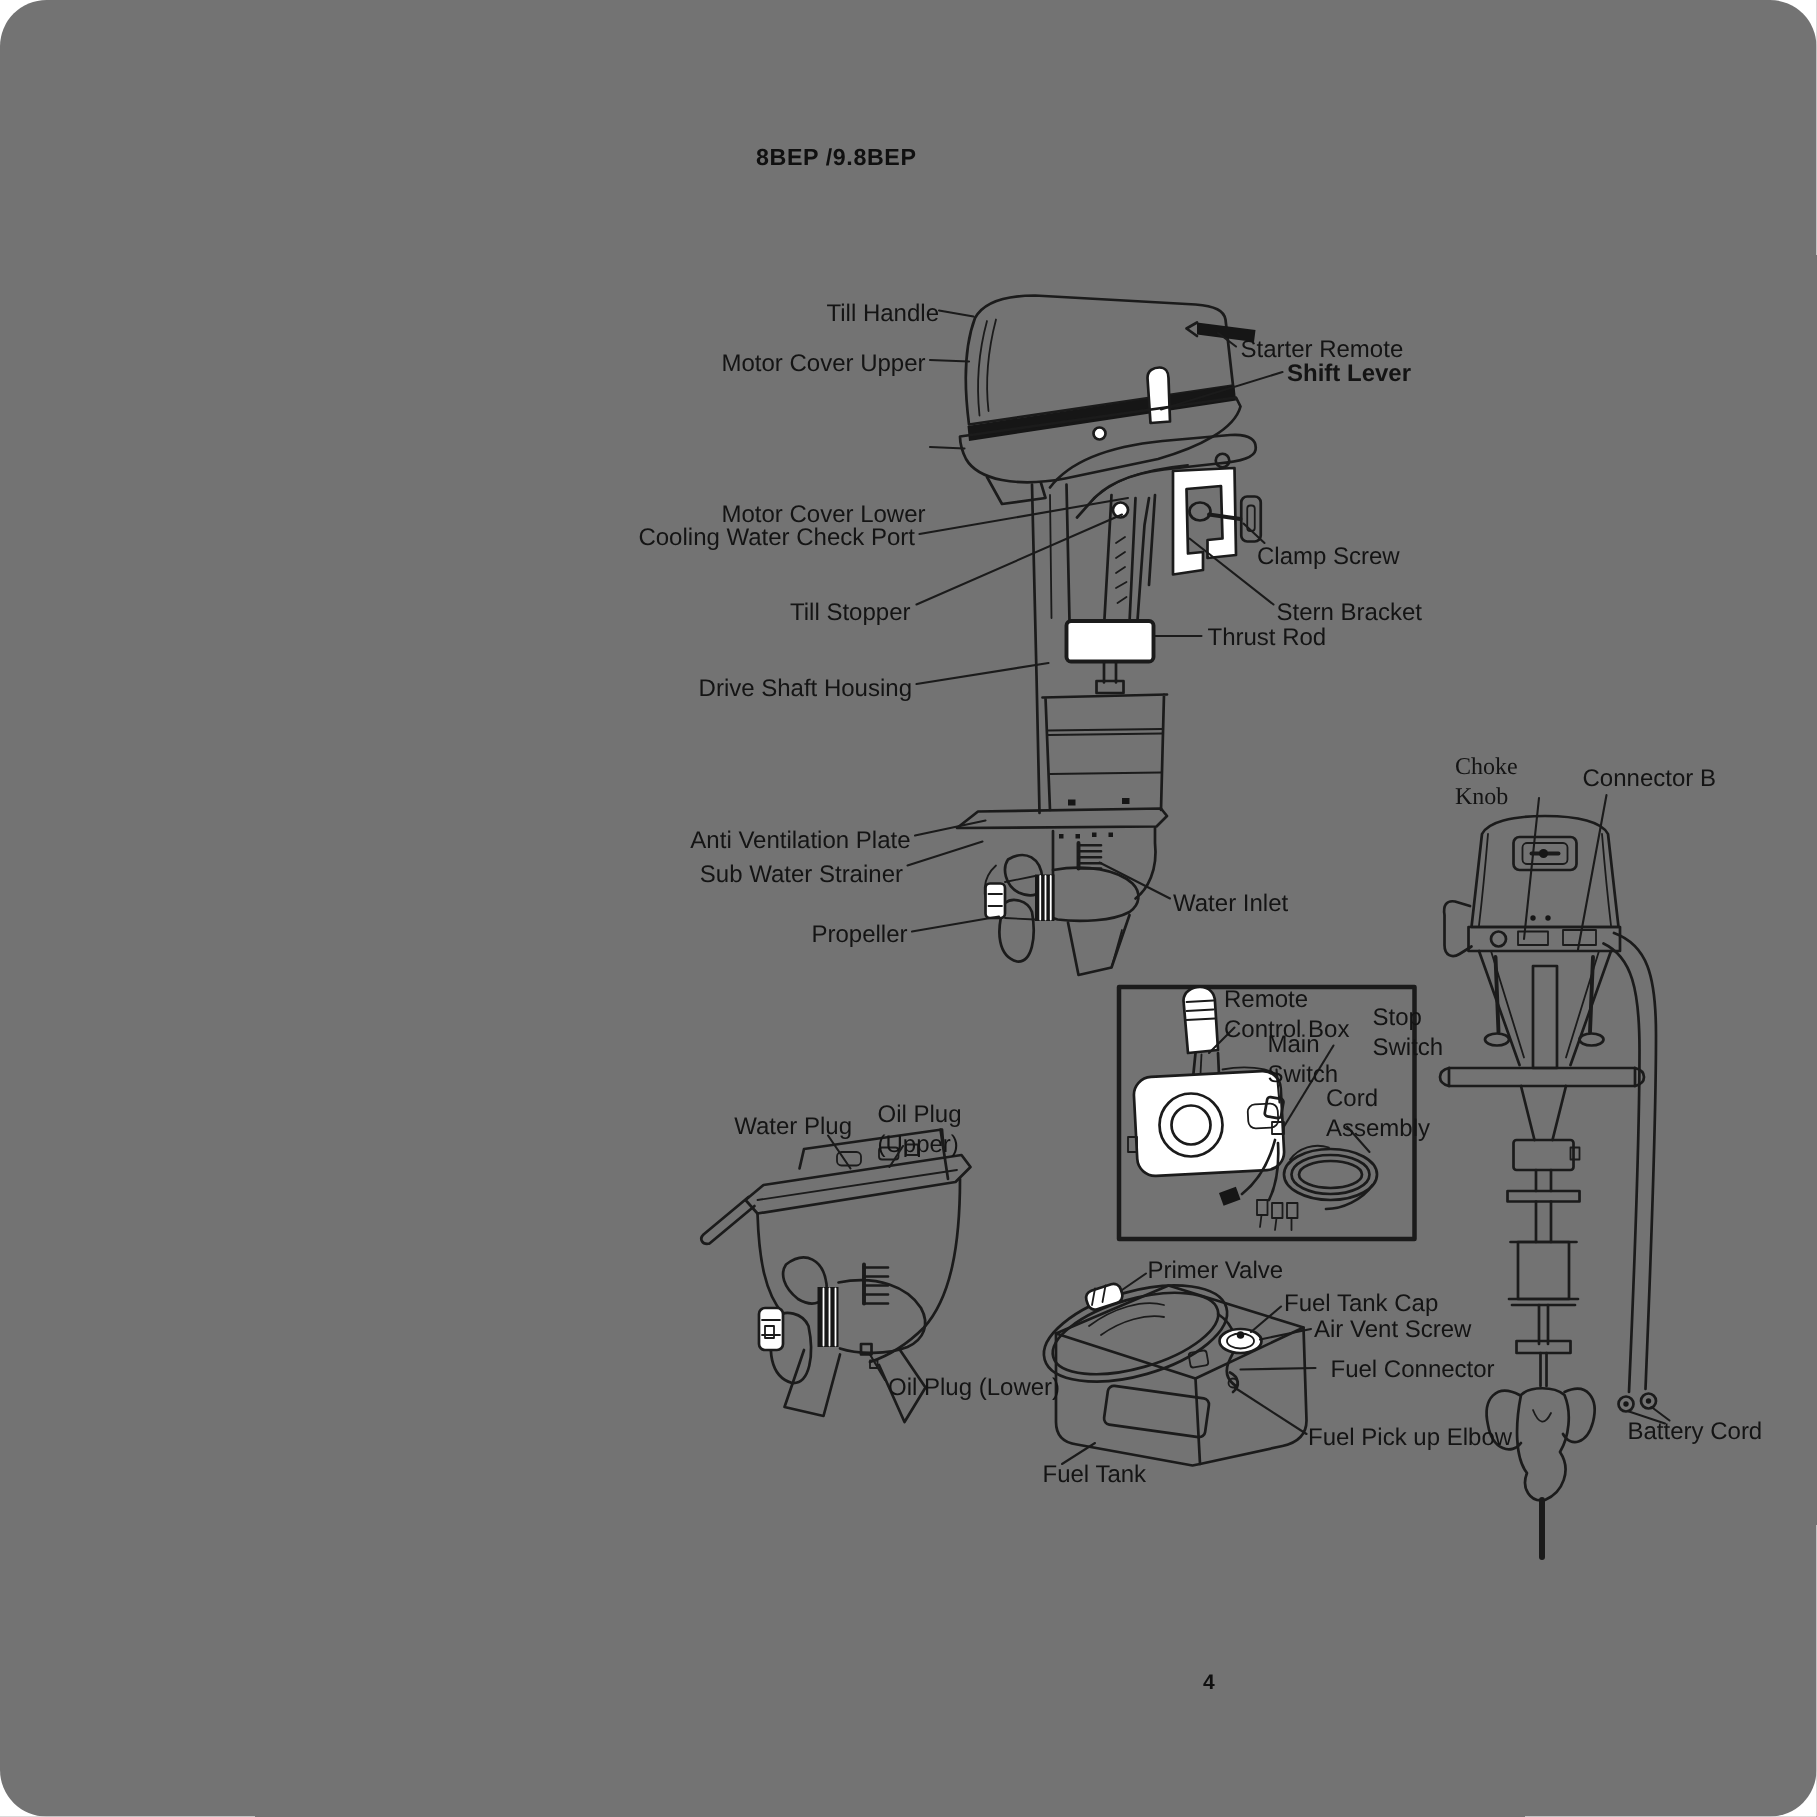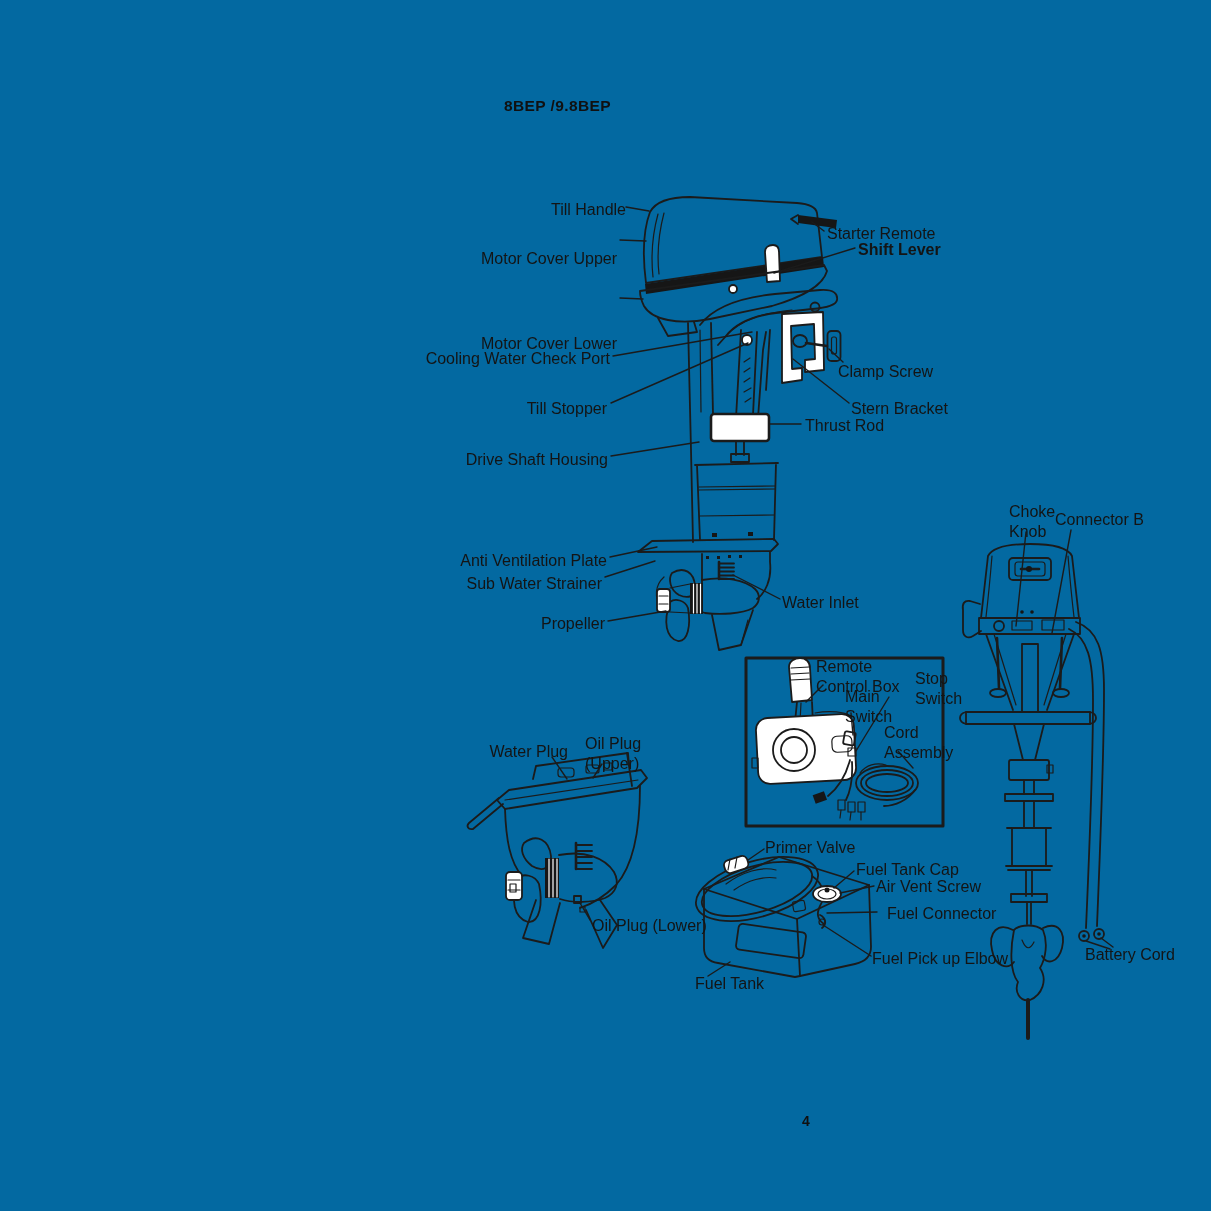--- a/index.html
+++ b/index.html
@@ -1,17 +1,17 @@
 <!DOCTYPE html>
 <html><head>
 <meta charset="utf-8">
 <style>
   html,body{margin:0;padding:0;background:#fff;}
-  #page{position:relative;width:1211px;height:1211px;background:#0369a1;overflow:hidden;
-        font-family:"Liberation Sans",sans-serif;color:#161616;}
+  #page{position:relative;width:1211px;height:1211px;background:#737373;overflow:hidden;
+        font-family:"Liberation Sans",sans-serif;color:#161616;border-radius:31px;}
   svg{position:absolute;left:0;top:0;}
   .art path,.art line,.art rect,.art circle,.art ellipse,.art polyline,.art polygon{
       fill:none;stroke:#1b1b1b;stroke-width:1.8;stroke-linecap:round;stroke-linejoin:round;}
   .art .fill{fill:#161616;stroke:none;}
   .art .wfill{fill:#fff;}
   .art .thin{stroke-width:1.2;}
   .art .thick{stroke-width:2.6;}
   .art .lead{stroke-width:1.4;}
   .lbl{position:absolute;font-size:16px;line-height:1.28;color:#141414;white-space:pre-line;}
   .lbl.r{text-align:right;}
@@ -266,36 +266,36 @@
         <path class="lead" d="M854,871 L834,888"></path>
         <path class="lead" d="M874,886 L840,893"></path>
         <path class="lead" d="M877,912 L827,913"></path>
         <path class="lead" d="M871,956 L823,925"></path>
         <path class="lead" d="M708,976 L730,962"></path>
       </g>
     </g>
   </svg>
 
   <div class="lbl r" style="right:585px;top:200px;">Till Handle</div>
-  <div class="lbl r" style="right:594px;top:233px;margin-top:16px;">Motor Cover Upper</div>
+  <div class="lbl r" style="right:594px;top:233px;">Motor Cover Upper</div>
   <div class="lbl" style="left:827px;top:224px;">Starter Remote</div>
   <div class="lbl" style="left:858px;top:240px;font-weight:bold;">Shift Lever</div>
   <div class="lbl r" style="right:594px;top:291px;margin-top:43px;">Motor Cover Lower</div>
   <div class="lbl r" style="right:601px;top:349px;">Cooling Water Check Port</div>
   <div class="lbl" style="left:838px;top:362px;">Clamp Screw</div>
   <div class="lbl r" style="right:604px;top:399px;">Till Stopper</div>
   <div class="lbl" style="left:851px;top:399px;">Stern Bracket</div>
   <div class="lbl" style="left:805px;top:416px;">Thrust Rod</div>
   <div class="lbl r" style="right:603px;top:450px;margin-left:40px;">Drive Shaft Housing</div>
   <div class="lbl r" style="right:604px;top:551px;">Anti Ventilation Plate</div>
   <div class="lbl r" style="right:609px;top:574px;text-align:right;">Sub Water Strainer</div>
   <div class="lbl" style="left:782px;top:593px;">Water Inlet</div>
   <div class="lbl r" style="right:606px;top:614px;">Propeller</div>
 
-  <div class="lbl" style="left:1009px;top:502px;">Choke
+  <div class="lbl" style="left:970px;top:502px;font-family:Liberation Serif, serif;">Choke
 Knob</div>
   <div class="lbl" style="left:1055px;top:510px;">Connector B</div>
   <div class="lbl" style="left:1085px;top:945px;">Battery Cord</div>
 
   <div class="lbl" style="left:816px;top:657px;">Remote
 Control Box</div>
   <div class="lbl" style="left:915px;top:669px;">Stop
 Switch</div>
   <div class="lbl" style="left:845px;top:687px;">Main
 Switch</div>

